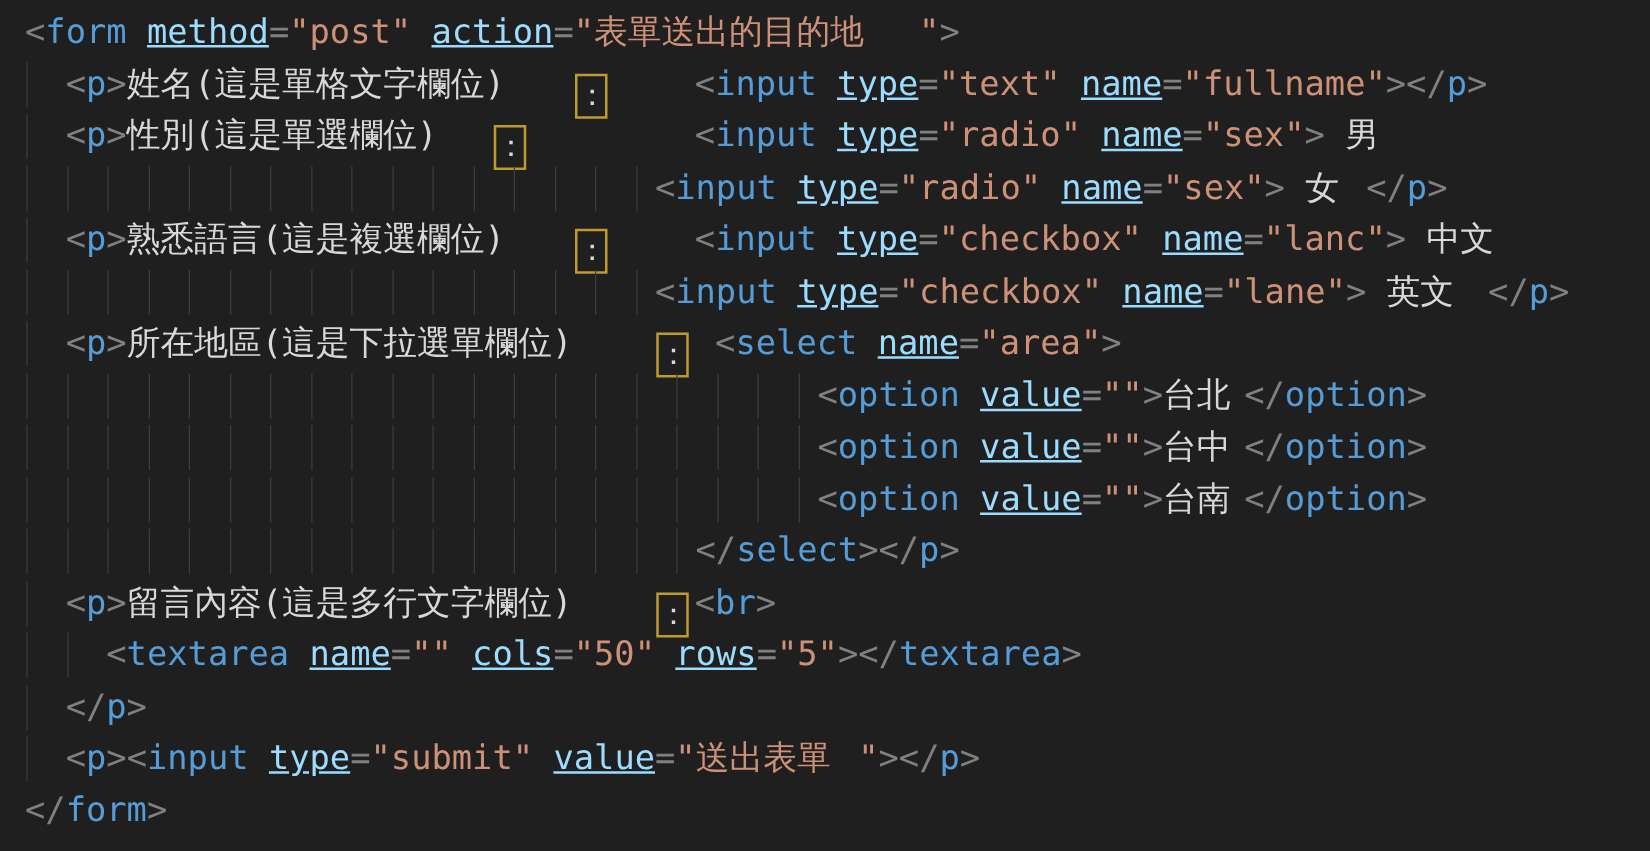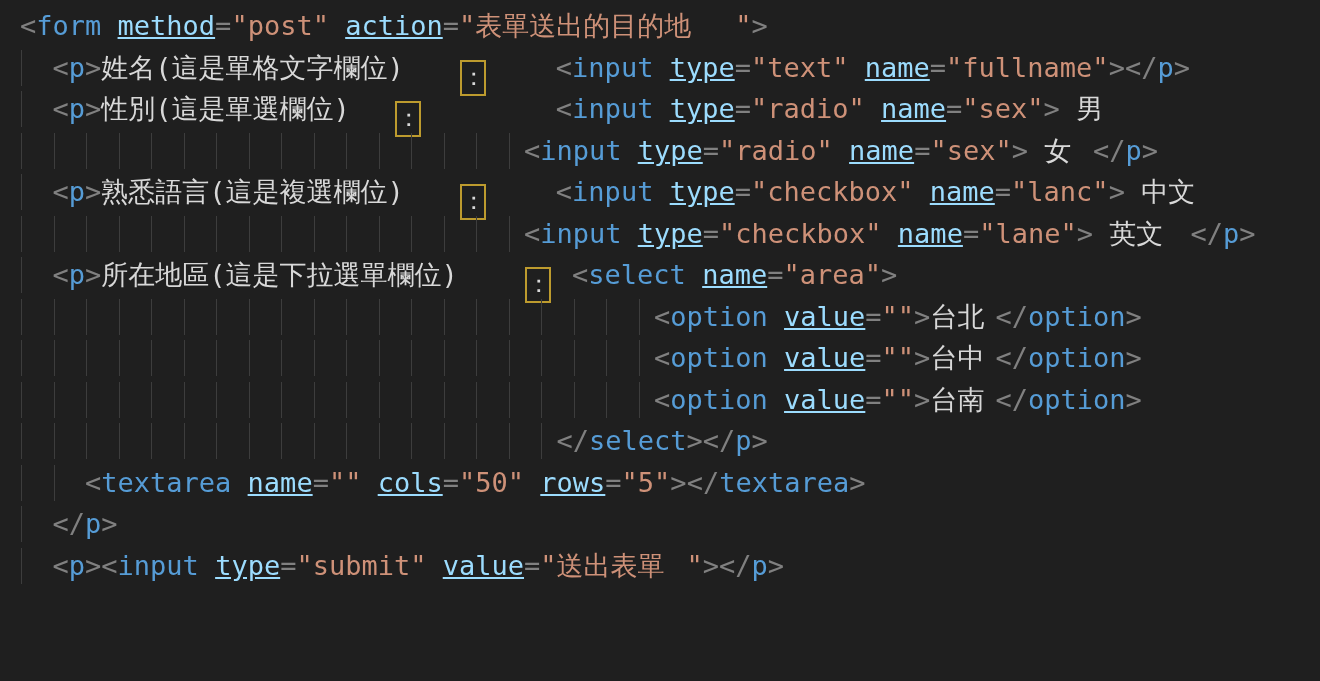--- a/index.html
+++ b/index.html
@@ -53,16 +53,18 @@
     <div class="line"><span class="g" style="left: 21px;"></span><span class="tk w">  </span><span class="tk p">&lt;</span><span class="tk t">p</span><span class="tk p">&gt;</span><span class="tk x cjk" style="width: 357.5px;">姓名(這是單格文字欄位)</span><span class="tk b">：</span><span class="tk w">    </span><span class="tk p">&lt;</span><span class="tk t">input</span><span class="tk w"> </span><span class="tk a">type</span><span class="tk o">=</span><span class="tk s">"text"</span><span class="tk w"> </span><span class="tk a">name</span><span class="tk o">=</span><span class="tk s">"fullname"</span><span class="tk p">&gt;</span><span class="tk p">&lt;/</span><span class="tk t">p</span><span class="tk p">&gt;</span></div>
     <div class="line"><span class="g" style="left: 21px;"></span><span class="tk w">  </span><span class="tk p">&lt;</span><span class="tk t">p</span><span class="tk p">&gt;</span><span class="tk x cjk" style="width: 292.5px;">性別(這是單選欄位)</span><span class="tk b">：</span><span class="tk w">        </span><span class="tk p">&lt;</span><span class="tk t">input</span><span class="tk w"> </span><span class="tk a">type</span><span class="tk o">=</span><span class="tk s">"radio"</span><span class="tk w"> </span><span class="tk a">name</span><span class="tk o">=</span><span class="tk s">"sex"</span><span class="tk p">&gt;</span><span class="tk x cjk" style="width: 48.75px;"> 男</span></div>
     <div class="line"><span class="g" style="left: 21px;"></span><span class="g" style="left: 53.5px;"></span><span class="g" style="left: 86px;"></span><span class="g" style="left: 118.5px;"></span><span class="g" style="left: 151px;"></span><span class="g" style="left: 183.5px;"></span><span class="g" style="left: 216px;"></span><span class="g" style="left: 248.5px;"></span><span class="g" style="left: 281px;"></span><span class="g" style="left: 313.5px;"></span><span class="g" style="left: 346px;"></span><span class="g" style="left: 378.5px;"></span><span class="g" style="left: 411px;"></span><span class="g" style="left: 443.5px;"></span><span class="g" style="left: 476px;"></span><span class="g" style="left: 508.5px;"></span><span class="tk w">                               </span><span class="tk p">&lt;</span><span class="tk t">input</span><span class="tk w"> </span><span class="tk a">type</span><span class="tk o">=</span><span class="tk s">"radio"</span><span class="tk w"> </span><span class="tk a">name</span><span class="tk o">=</span><span class="tk s">"sex"</span><span class="tk p">&gt;</span><span class="tk x cjk" style="width: 65px;"> 女 </span><span class="tk p">&lt;/</span><span class="tk t">p</span><span class="tk p">&gt;</span></div>
     <div class="line"><span class="g" style="left: 21px;"></span><span class="tk w">  </span><span class="tk p">&lt;</span><span class="tk t">p</span><span class="tk p">&gt;</span><span class="tk x cjk" style="width: 357.5px;">熟悉語言(這是複選欄位)</span><span class="tk b">：</span><span class="tk w">    </span><span class="tk p">&lt;</span><span class="tk t">input</span><span class="tk w"> </span><span class="tk a">type</span><span class="tk o">=</span><span class="tk s">"checkbox"</span><span class="tk w"> </span><span class="tk a">name</span><span class="tk o">=</span><span class="tk s">"lanc"</span><span class="tk p">&gt;</span><span class="tk x cjk" style="width: 81.25px;"> 中文</span></div>
     <div class="line"><span class="g" style="left: 21px;"></span><span class="g" style="left: 53.5px;"></span><span class="g" style="left: 86px;"></span><span class="g" style="left: 118.5px;"></span><span class="g" style="left: 151px;"></span><span class="g" style="left: 183.5px;"></span><span class="g" style="left: 216px;"></span><span class="g" style="left: 248.5px;"></span><span class="g" style="left: 281px;"></span><span class="g" style="left: 313.5px;"></span><span class="g" style="left: 346px;"></span><span class="g" style="left: 378.5px;"></span><span class="g" style="left: 411px;"></span><span class="g" style="left: 443.5px;"></span><span class="g" style="left: 476px;"></span><span class="g" style="left: 508.5px;"></span><span class="tk w">                               </span><span class="tk p">&lt;</span><span class="tk t">input</span><span class="tk w"> </span><span class="tk a">type</span><span class="tk o">=</span><span class="tk s">"checkbox"</span><span class="tk w"> </span><span class="tk a">name</span><span class="tk o">=</span><span class="tk s">"lane"</span><span class="tk p">&gt;</span><span class="tk x cjk" style="width: 97.5px;"> 英文 </span><span class="tk p">&lt;/</span><span class="tk t">p</span><span class="tk p">&gt;</span></div>
     <div class="line"><span class="g" style="left: 21px;"></span><span class="tk w">  </span><span class="tk p">&lt;</span><span class="tk t">p</span><span class="tk p">&gt;</span><span class="tk x cjk" style="width: 422.5px;">所在地區(這是下拉選單欄位)</span><span class="tk b">：</span><span class="tk w"> </span><span class="tk p">&lt;</span><span class="tk t">select</span><span class="tk w"> </span><span class="tk a">name</span><span class="tk o">=</span><span class="tk s">"area"</span><span class="tk p">&gt;</span></div>
     <div class="line"><span class="g" style="left: 21px;"></span><span class="g" style="left: 53.5px;"></span><span class="g" style="left: 86px;"></span><span class="g" style="left: 118.5px;"></span><span class="g" style="left: 151px;"></span><span class="g" style="left: 183.5px;"></span><span class="g" style="left: 216px;"></span><span class="g" style="left: 248.5px;"></span><span class="g" style="left: 281px;"></span><span class="g" style="left: 313.5px;"></span><span class="g" style="left: 346px;"></span><span class="g" style="left: 378.5px;"></span><span class="g" style="left: 411px;"></span><span class="g" style="left: 443.5px;"></span><span class="g" style="left: 476px;"></span><span class="g" style="left: 508.5px;"></span><span class="g" style="left: 541px;"></span><span class="g" style="left: 573.5px;"></span><span class="g" style="left: 606px;"></span><span class="g" style="left: 638.5px;"></span><span class="tk w">                                       </span><span class="tk p">&lt;</span><span class="tk t">option</span><span class="tk w"> </span><span class="tk a">value</span><span class="tk o">=</span><span class="tk s">""</span><span class="tk p">&gt;</span><span class="tk x cjk" style="width: 65px;">台北</span><span class="tk p">&lt;/</span><span class="tk t">option</span><span class="tk p">&gt;</span></div>
     <div class="line"><span class="g" style="left: 21px;"></span><span class="g" style="left: 53.5px;"></span><span class="g" style="left: 86px;"></span><span class="g" style="left: 118.5px;"></span><span class="g" style="left: 151px;"></span><span class="g" style="left: 183.5px;"></span><span class="g" style="left: 216px;"></span><span class="g" style="left: 248.5px;"></span><span class="g" style="left: 281px;"></span><span class="g" style="left: 313.5px;"></span><span class="g" style="left: 346px;"></span><span class="g" style="left: 378.5px;"></span><span class="g" style="left: 411px;"></span><span class="g" style="left: 443.5px;"></span><span class="g" style="left: 476px;"></span><span class="g" style="left: 508.5px;"></span><span class="g" style="left: 541px;"></span><span class="g" style="left: 573.5px;"></span><span class="g" style="left: 606px;"></span><span class="g" style="left: 638.5px;"></span><span class="tk w">                                       </span><span class="tk p">&lt;</span><span class="tk t">option</span><span class="tk w"> </span><span class="tk a">value</span><span class="tk o">=</span><span class="tk s">""</span><span class="tk p">&gt;</span><span class="tk x cjk" style="width: 65px;">台中</span><span class="tk p">&lt;/</span><span class="tk t">option</span><span class="tk p">&gt;</span></div>
     <div class="line"><span class="g" style="left: 21px;"></span><span class="g" style="left: 53.5px;"></span><span class="g" style="left: 86px;"></span><span class="g" style="left: 118.5px;"></span><span class="g" style="left: 151px;"></span><span class="g" style="left: 183.5px;"></span><span class="g" style="left: 216px;"></span><span class="g" style="left: 248.5px;"></span><span class="g" style="left: 281px;"></span><span class="g" style="left: 313.5px;"></span><span class="g" style="left: 346px;"></span><span class="g" style="left: 378.5px;"></span><span class="g" style="left: 411px;"></span><span class="g" style="left: 443.5px;"></span><span class="g" style="left: 476px;"></span><span class="g" style="left: 508.5px;"></span><span class="g" style="left: 541px;"></span><span class="g" style="left: 573.5px;"></span><span class="g" style="left: 606px;"></span><span class="g" style="left: 638.5px;"></span><span class="tk w">                                       </span><span class="tk p">&lt;</span><span class="tk t">option</span><span class="tk w"> </span><span class="tk a">value</span><span class="tk o">=</span><span class="tk s">""</span><span class="tk p">&gt;</span><span class="tk x cjk" style="width: 65px;">台南</span><span class="tk p">&lt;/</span><span class="tk t">option</span><span class="tk p">&gt;</span></div>
     <div class="line"><span class="g" style="left: 21px;"></span><span class="g" style="left: 53.5px;"></span><span class="g" style="left: 86px;"></span><span class="g" style="left: 118.5px;"></span><span class="g" style="left: 151px;"></span><span class="g" style="left: 183.5px;"></span><span class="g" style="left: 216px;"></span><span class="g" style="left: 248.5px;"></span><span class="g" style="left: 281px;"></span><span class="g" style="left: 313.5px;"></span><span class="g" style="left: 346px;"></span><span class="g" style="left: 378.5px;"></span><span class="g" style="left: 411px;"></span><span class="g" style="left: 443.5px;"></span><span class="g" style="left: 476px;"></span><span class="g" style="left: 508.5px;"></span><span class="g" style="left: 541px;"></span><span class="tk w">                                 </span><span class="tk p">&lt;/</span><span class="tk t">select</span><span class="tk p">&gt;</span><span class="tk p">&lt;/</span><span class="tk t">p</span><span class="tk p">&gt;</span></div>
+    <div class="line"><span class="g" style="left: 21px;"></span><span class="tk w">  </span><span class="tk p">&lt;</span><span class="tk t">p</span><span class="tk p">&gt;</span><span class="tk x cjk" style="width: 422.5px;">留言內容(這是多行文字欄位)</span><span class="tk b">：</span><span class="tk p">&lt;</span><span class="tk t">br</span><span class="tk p">&gt;</span></div>
     <div class="line"><span class="g" style="left: 21px;"></span><span class="g" style="left: 53.5px;"></span><span class="tk w">    </span><span class="tk p">&lt;</span><span class="tk t">textarea</span><span class="tk w"> </span><span class="tk a">name</span><span class="tk o">=</span><span class="tk s">""</span><span class="tk w"> </span><span class="tk a">cols</span><span class="tk o">=</span><span class="tk s">"50"</span><span class="tk w"> </span><span class="tk a">rows</span><span class="tk o">=</span><span class="tk s">"5"</span><span class="tk p">&gt;</span><span class="tk p">&lt;/</span><span class="tk t">textarea</span><span class="tk p">&gt;</span></div>
     <div class="line"><span class="g" style="left: 21px;"></span><span class="tk w">  </span><span class="tk p">&lt;/</span><span class="tk t">p</span><span class="tk p">&gt;</span></div>
     <div class="line"><span class="g" style="left: 21px;"></span><span class="tk w">  </span><span class="tk p">&lt;</span><span class="tk t">p</span><span class="tk p">&gt;</span><span class="tk p">&lt;</span><span class="tk t">input</span><span class="tk w"> </span><span class="tk a">type</span><span class="tk o">=</span><span class="tk s">"submit"</span><span class="tk w"> </span><span class="tk a">value</span><span class="tk o">=</span><span class="tk s">"</span><span class="tk s cjk" style="width: 130px;">送出表單</span><span class="tk s">"</span><span class="tk p">&gt;</span><span class="tk p">&lt;/</span><span class="tk t">p</span><span class="tk p">&gt;</span></div>
+    <div class="line"><span class="tk p">&lt;/</span><span class="tk t">form</span><span class="tk p">&gt;</span></div>
   </div>
 
 </body></html>

